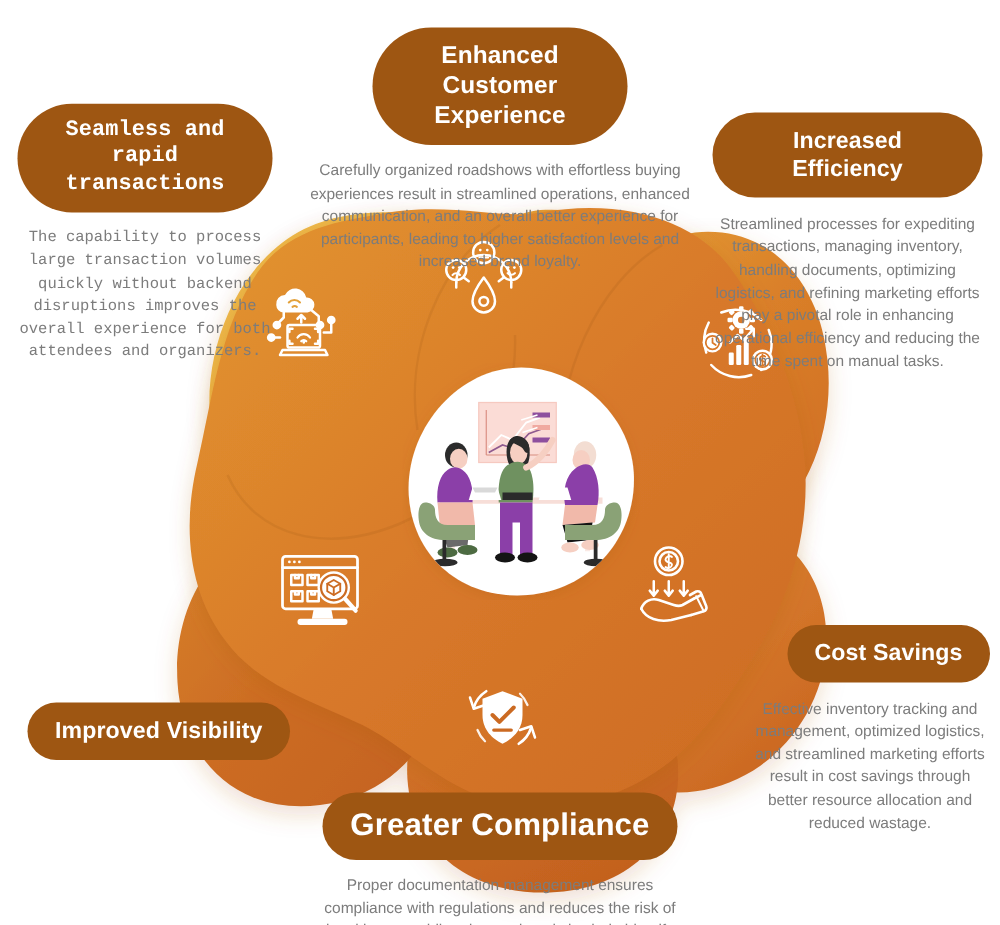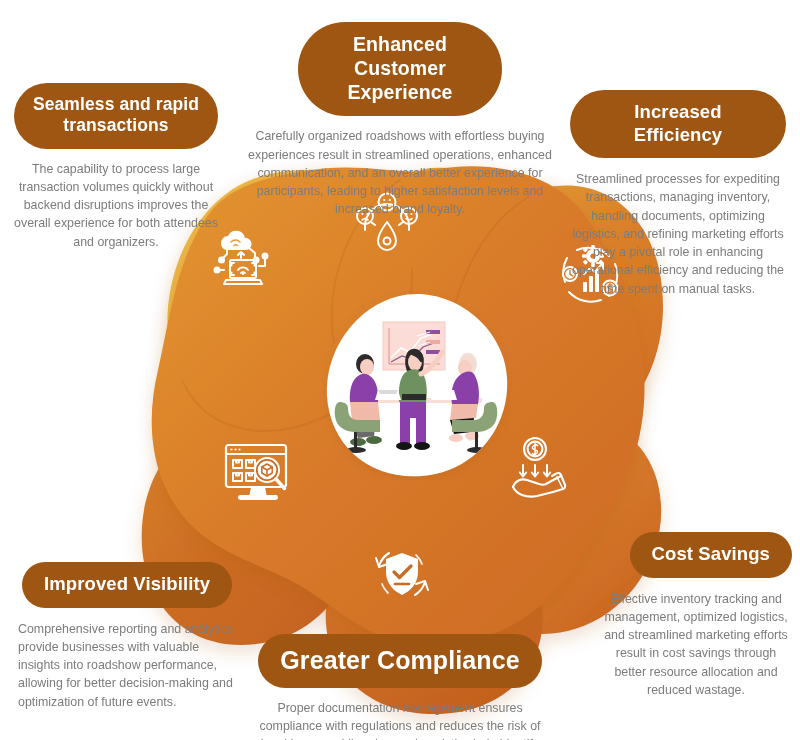--- a/index.html
+++ b/index.html
@@ -78,36 +78,36 @@
     line-height: 1.47;
     margin-top: 9px;
   }
 
   
   #c-customer { left: 247px; top: 22px; width: 306px; text-align: center; }
   #c-customer .pill { font-size: 19.5px; width: 204px; padding-left: 14px; padding-right: 14px; }
   #c-customer .body { font-size: 12.4px; margin-top: 11px; }
 
   
-  #c-seamless { left: 14px; top: 83px; width: 204px; text-align: center; }
+  #c-seamless { left: 14px; top: 83px; width: 204px; text-align: center; font-family: Liberation Mono, monospace; }
   #c-seamless .pill { font-size: 17.5px; width: 204px; padding-left: 12px; padding-right: 12px; }
   #c-seamless .body { font-size: 12.4px; margin-top: 11px; text-align: center; }
 
   
   #c-efficiency { left: 570px; top: 90px; width: 216px; text-align: center; }
   #c-efficiency .pill { font-size: 18.5px; }
   #c-efficiency .body { font-size: 12.4px; margin-top: 12px; }
 
   
   #c-visibility { left: 18px; top: 518px; width: 215px; text-align: left; margin-top: 44px; }
   #c-visibility .pill { font-size: 18.5px; margin-left: 4px; }
   #c-visibility .body { font-size: 12.4px; margin-top: 12px; }
 
   
-  #c-cost { left: 600px; top: 500px; width: 192px; text-align: right; margin-top: 32px; }
+  #c-cost { left: 600px; top: 500px; width: 192px; text-align: right; }
   #c-cost .pill { font-size: 18.5px; }
   #c-cost .body { font-size: 12.4px; margin-top: 12px; text-align: center; }
 
   
   #c-compliance { left: 247px; top: 634px; width: 306px; text-align: center; }
   #c-compliance .pill { font-size: 25px; }
   #c-compliance .body { font-size: 12.4px; margin-top: 11px; }
 </style>
 </head>
 <body>
@@ -466,21 +466,20 @@
     <div class="body">The capability to process large transaction volumes quickly without backend disruptions improves the overall experience for both attendees and organizers.</div>
   </div>
 
   <div class="callout" id="c-efficiency">
     <div class="pill">Increased Efficiency</div>
     <div class="body">Streamlined processes for expediting transactions, managing inventory, handling documents, optimizing logistics, and refining marketing efforts play a pivotal role in enhancing operational efficiency and reducing the time spent on manual tasks.</div>
   </div>
 
   <div class="callout" id="c-visibility">
     <div class="pill">Improved Visibility</div>
-    <div class="body">Comprehensive reporting and analytics provide businesses with valuable insights into roadshow performance, allowing for better decision-making and optimization of future events.</div>
   </div>
 
   <div class="callout" id="c-cost">
     <div class="pill">Cost Savings</div>
     <div class="body">Effective inventory tracking and management, optimized logistics, and streamlined marketing efforts result in cost savings through better resource allocation and reduced wastage.</div>
   </div>
 
   <div class="callout" id="c-compliance">
     <div class="pill">Greater Compliance</div>
     <div class="body">Proper documentation management ensures compliance with regulations and reduces the risk of legal issues, while advanced analytics help identify potential risks and prevent future problems.</div>

